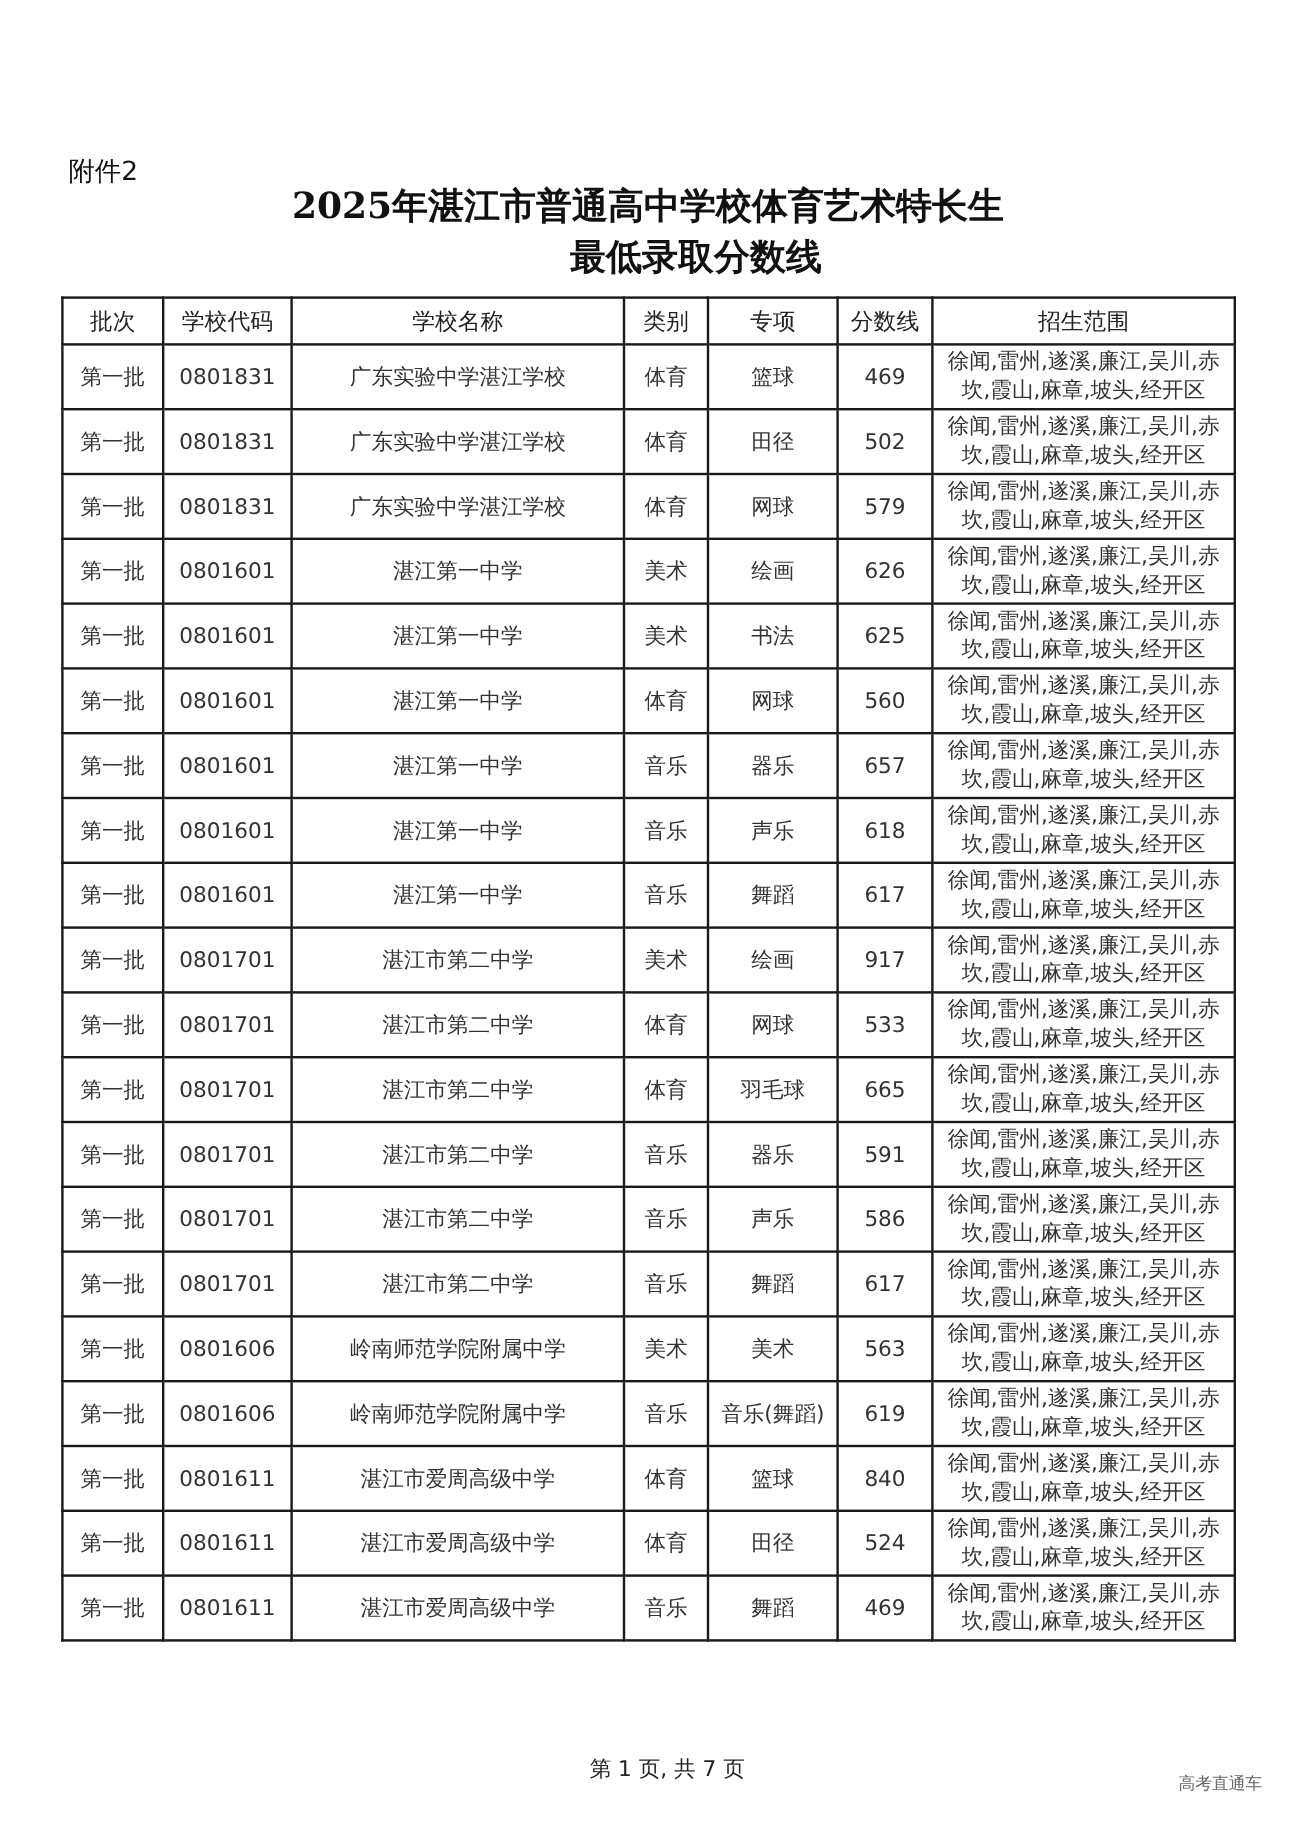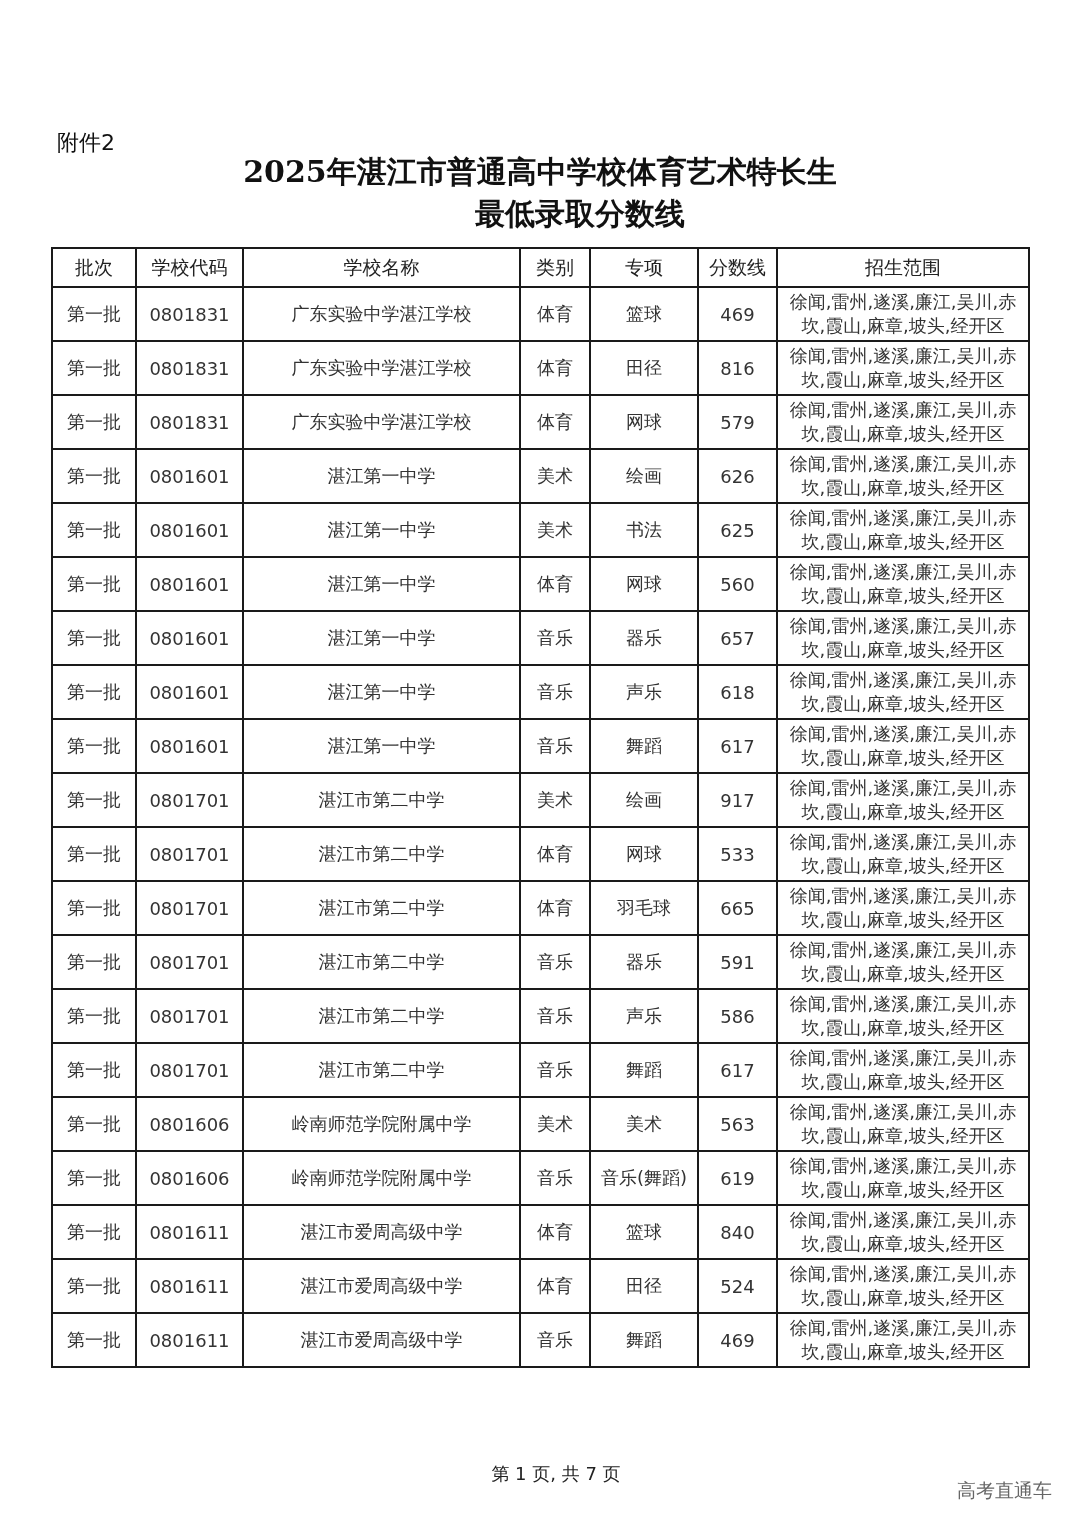--- a/index.html
+++ b/index.html
@@ -13,21 +13,21 @@
   .title.l2 { top: 194px; font-size: 30px; margin-left: 40px; }
   table.grid { position: absolute; left: 51px; top: 247px; width: 977px; border-collapse: collapse;
                table-layout: fixed; }
   table.grid th, table.grid td { border: 2px solid #1a1a1a; text-align: center; vertical-align: middle;
                font-weight: normal; padding: 0; font-size: 18px; color: #333; }
   table.grid th { height: 37px; font-size: 19px; color: #222; }
   table.grid td { height: 52px; }
   td.range { font-size: 18px; line-height: 24px; padding: 0 4px; word-break: break-all; color: #333; }
   .footer-page { position: absolute; top: 1462px; left: 16px; width: 1080px; text-align: center;
                  font-size: 18px; color: #222; }
-  .watermark { position: absolute; top: 1478px; right: 28px; font-size: 19px; color: #666; }
+  .watermark { position: absolute; top: 1478px; right: 28px; font-size: 14px; color: #666; }
 </style>
 </head>
 <body>
 
 <div class="attachment">附件2</div>
 <div class="title l1">2025年湛江市普通高中学校体育艺术特长生</div>
 <div class="title l2">最低录取分数线</div>
 
 <table class="grid">
   <colgroup>
@@ -59,21 +59,21 @@
         <td>篮球</td>
         <td>469</td>
         <td class="range">徐闻,雷州,遂溪,廉江,吴川,赤坎,霞山,麻章,坡头,经开区</td>
       </tr>
       <tr>
         <td>第一批</td>
         <td>0801831</td>
         <td>广东实验中学湛江学校</td>
         <td>体育</td>
         <td>田径</td>
-        <td>816</td>
+        <td>502</td>
         <td class="range">徐闻,雷州,遂溪,廉江,吴川,赤坎,霞山,麻章,坡头,经开区</td>
       </tr>
       <tr>
         <td>第一批</td>
         <td>0801831</td>
         <td>广东实验中学湛江学校</td>
         <td>体育</td>
         <td>网球</td>
         <td>579</td>
         <td class="range">徐闻,雷州,遂溪,廉江,吴川,赤坎,霞山,麻章,坡头,经开区</td>

